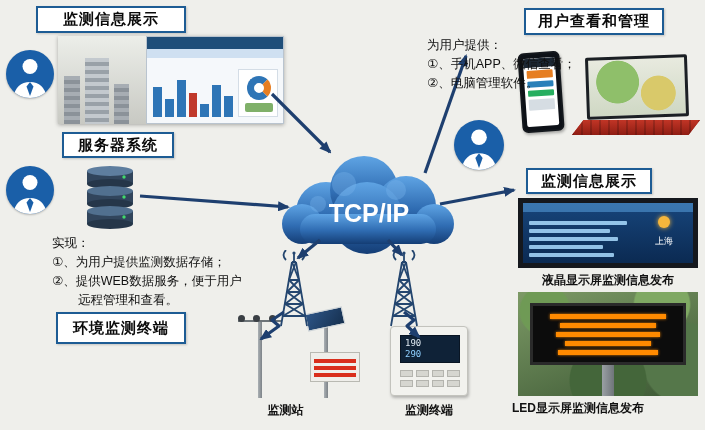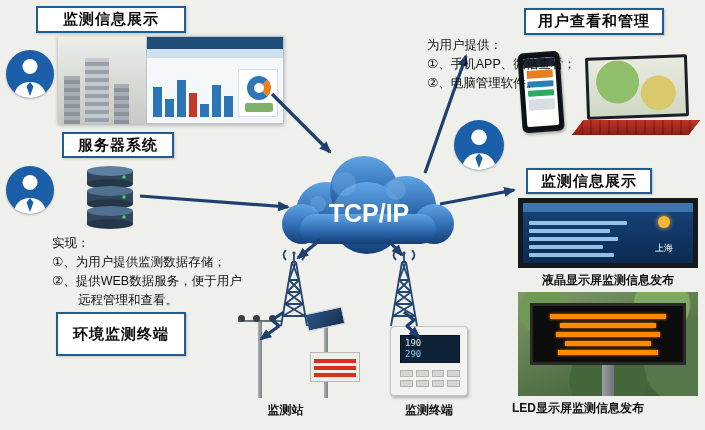--- a/index.html
+++ b/index.html
@@ -71,21 +71,21 @@
   .pr4{height:11px;background:#d6dde3}
 
   
   .lcd{left:518px;top:198px;width:180px;height:70px;background:#15181d;padding:5px}
   .lcd-screen{position:relative;width:100%;height:100%;background:linear-gradient(#17457b,#0b2a52);overflow:hidden}
   .lcd-head{height:9px;background:rgba(90,160,220,.55)}
   .lcd-grid{position:absolute;left:6px;top:14px;right:58px}
   .lcd-grid i{display:block;height:4px;margin:4px 0;background:rgba(170,220,255,.85);border-radius:1px}
   .lcd-side{position:absolute;right:6px;top:11px;width:46px;text-align:center}
   .sun{display:inline-block;width:12px;height:12px;border-radius:50%;background:#f5b63c;box-shadow:0 0 5px #f5b63c}
-  .lcd-city{display:block;color:#fff;font-size:9px;margin-top:10px}
+  .lcd-city{display:block;color:#fff;font-size:9px;margin-top:3px}
 
   
   .led{left:518px;top:292px;width:180px;height:104px;overflow:hidden;
     background:
       radial-gradient(circle at 15% 18%, #6f9a55 0 14%, transparent 15%),
       radial-gradient(circle at 80% 12%, #7fa863 0 16%, transparent 17%),
       radial-gradient(circle at 50% 85%, #44663a 0 30%, transparent 31%),
       radial-gradient(circle at 92% 68%, #55774a 0 22%, transparent 23%),
       linear-gradient(160deg,#7d9a66,#3c5834)}
   .led-panel{position:absolute;left:12px;top:11px;width:156px;height:62px;background:#0c0c0c;
@@ -323,21 +323,21 @@
   </svg>
 
   <div class="label-box" style="left:36px;top:6px;width:150px;height:27px">监测信息展示</div>
 
   <div class="label-box" style="left:62px;top:132px;width:112px;height:26px">服务器系统</div>
 
   <div class="label-box" style="left:524px;top:8px;width:140px;height:27px">用户查看和管理</div>
 
   <div class="label-box" style="left:526px;top:168px;width:126px;height:26px">监测信息展示</div>
 
-  <div class="label-box" style="left:56px;top:312px;width:130px;height:44px">环境监测终端</div>
+  <div class="label-box" style="left:56px;top:312px;width:130px;height:32px">环境监测终端</div>
 
 
   <div class="person" style="left:6px;top:50px">
     <svg viewBox="0 0 48 48" width="48" height="48">
       <circle cx="24" cy="16.5" r="7.5" fill="#fff"></circle>
       <path d="M7 48 q3 -16 17 -16 q14 0 17 16 Z" fill="#fff"></path>
       <path d="M24 32 l3.5 4.5 L24 46 l-3.5 -9.5 Z" style="fill:var(--icon-blue,#1a5fa8)"></path>
     </svg>
   </div>
 

